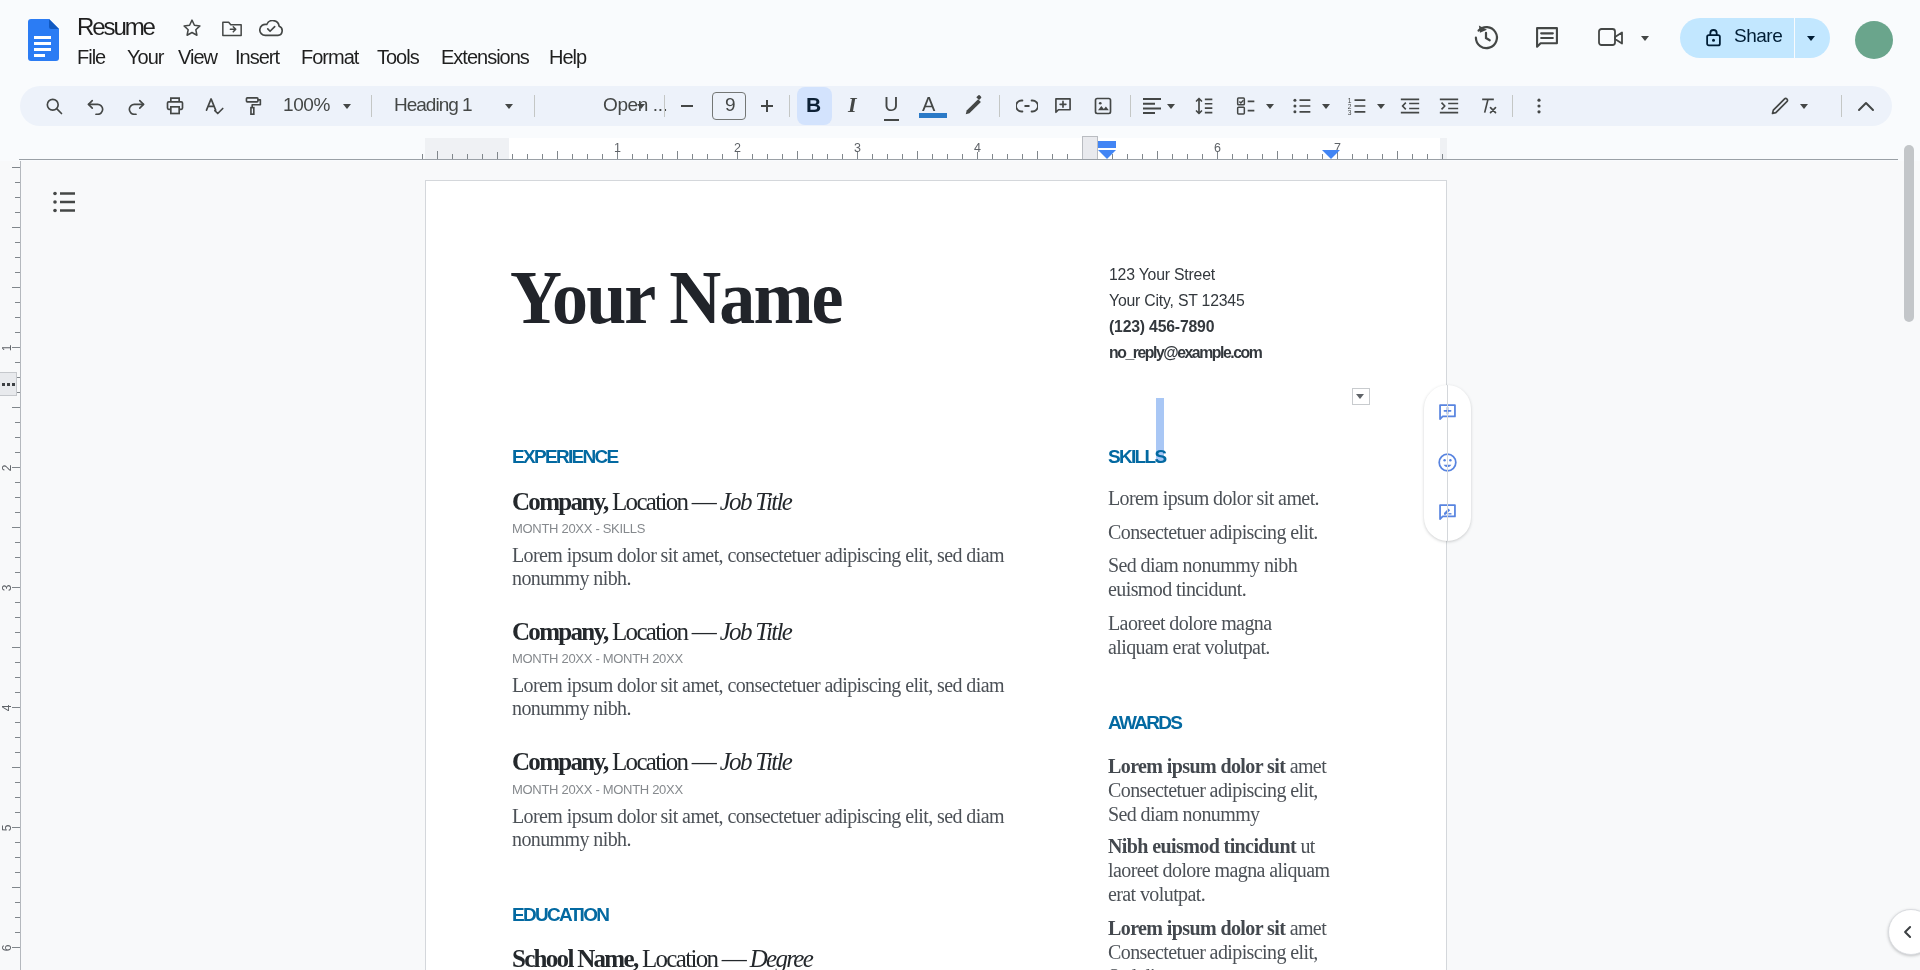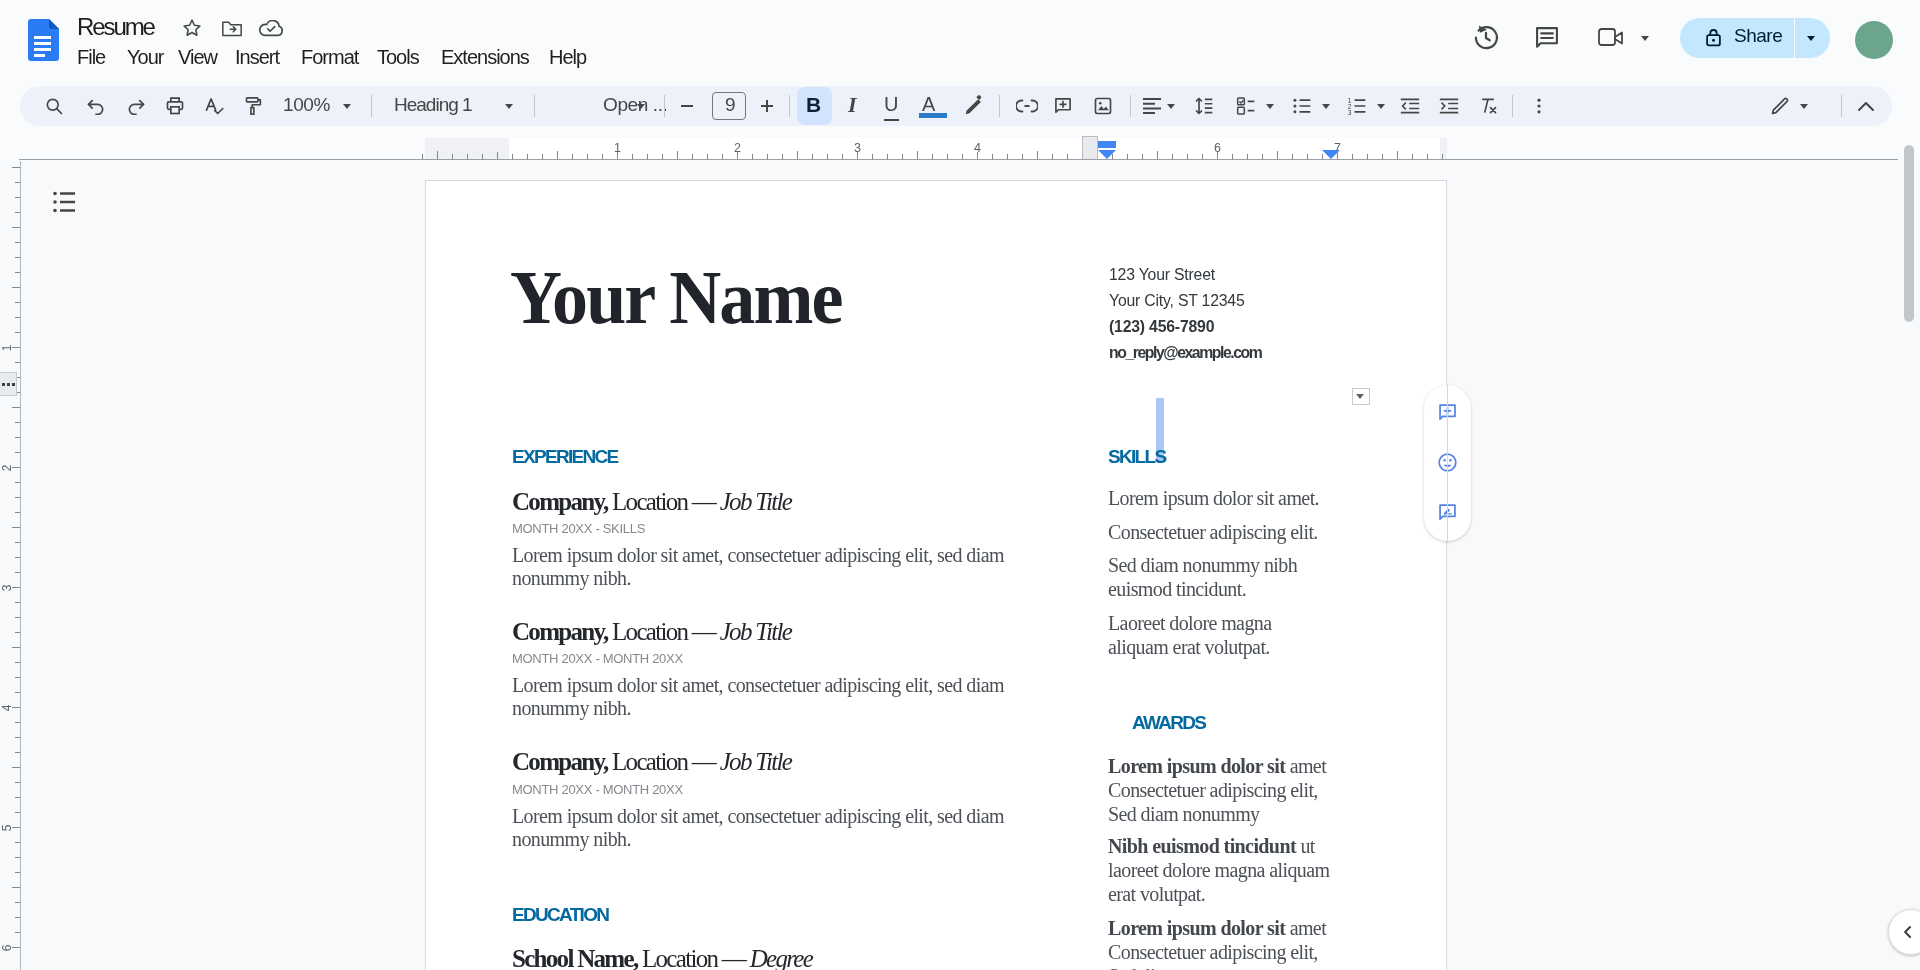--- a/index.html
+++ b/index.html
@@ -371,21 +371,21 @@
     <div class="bodytxt" style="left:86px;top:624px;width:500px;">Lorem ipsum dolor sit amet, consectetuer adipiscing elit, sed diam nonummy nibh.</div>
 
     <div class="sec" style="left:86px;top:723px;">EDUCATION</div>
     <div class="comp" style="left:86px;top:764px;"><b>School Name,</b> Location — <i>Degree</i></div>
 
     <div class="rtxt" style="left:682px;top:305px;width:230px;">Lorem ipsum dolor sit amet.</div>
     <div class="rtxt" style="left:682px;top:339px;width:230px;">Consectetuer adipiscing elit.</div>
     <div class="rtxt" style="left:682px;top:430px;width:220px;">Laoreet dolore magna aliquam erat volutpat.</div>
     <div class="rtxt" style="left:682px;top:372px;width:220px;">Sed diam nonummy nibh euismod tincidunt.</div>
 
-    <div class="sec" style="left:706px;top:531px;">AWARDS</div>
+    <div class="sec" style="left:682px;top:531px;">AWARDS</div>
     <div class="rtxt" style="left:682px;top:573px;width:235px;"><b>Lorem ipsum dolor sit</b> amet Consectetuer adipiscing elit, Sed diam nonummy</div>
     <div class="rtxt" style="left:682px;top:653px;width:240px;"><b>Nibh euismod tincidunt</b> ut laoreet dolore magna aliquam erat volutpat.</div>
     <div class="rtxt" style="left:682px;top:735px;width:235px;"><b>Lorem ipsum dolor sit</b> amet Consectetuer adipiscing elit, Sed diam</div>
   </div>
   <div id="vruler-line"></div>
   <div id="vticks">
       <div class="vtick" style="left:12px;top:6px;width:8px"></div>
       <div class="vtick" style="left:15px;top:21px;width:5px"></div>
       <div class="vtick" style="left:15px;top:36px;width:5px"></div>
       <div class="vtick" style="left:15px;top:51px;width:5px"></div>

